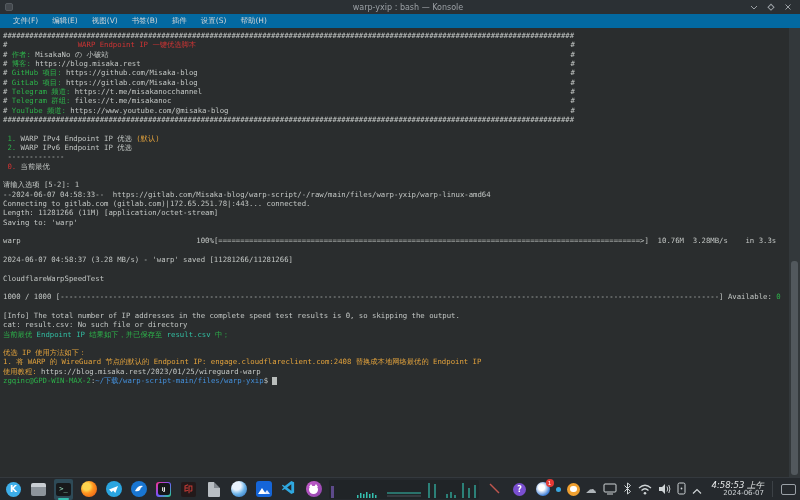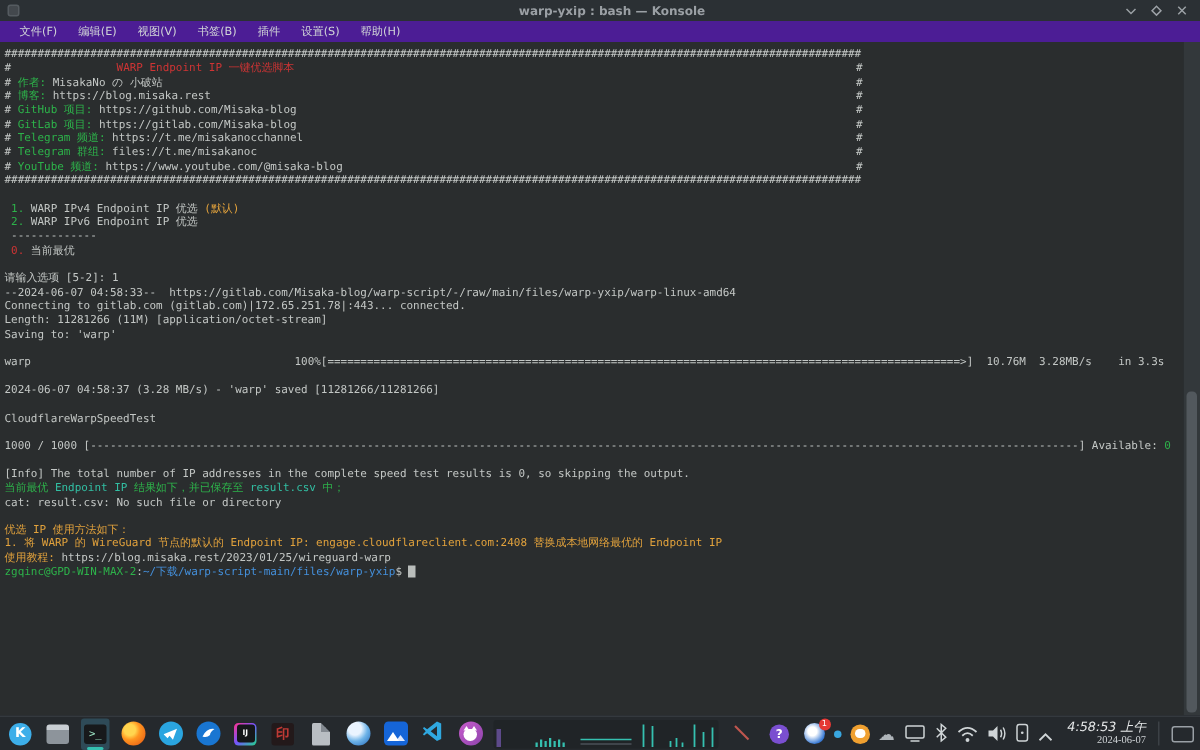--- a/index.html
+++ b/index.html
@@ -6,27 +6,27 @@
   html,body { width:800px; height:500px; overflow:hidden; background:#1a1d1f; }
   body { font-family:"DejaVu Sans", "Liberation Sans", sans-serif; }
   .screen { position:relative; width:800px; height:500px; }
 
   
   .titlebar { position:absolute; top:0; left:0; width:800px; height:14px;
     background:#2b3034; display:flex; align-items:center; }
   .win-icon { width:8px; height:8px; margin-left:5px; border-radius:2px;
     background:#43484d; border:1px solid #555b60; }
   .title { position:absolute; left:16px; right:0; text-align:center; font-size:8px;
-    color:#9ba0a5; pointer-events:none;font-weight:bold; }
+    color:#9ba0a5; pointer-events:none; }
   .win-btns { margin-left:auto; display:flex; align-items:center; gap:9px; padding-right:8px; z-index:2; }
   .win-btns svg { display:block; }
 
   
   .menubar { position:absolute; top:14px; left:0; width:800px; height:14px;
-    background:#4c1d95; display:flex; align-items:center; padding-left:6px; }
+    background:#0369a1; display:flex; align-items:center; padding-left:6px; }
   .menu-item { font-size:7.5px; color:#d0d4d7; padding:0 7px; line-height:14px; }
 
   
   .terminal { position:absolute; top:28px; left:0; width:789px; height:449px;
     background:#2a2d2e; padding:3px 0 0 3px; overflow:hidden;
     font-family:"DejaVu Sans Mono", "Liberation Mono", monospace;
     font-size:7.3px; }
   .t-line { height:9.33px; line-height:9.33px; white-space:pre; }
   .t-line span { white-space:pre; }
   .banner { width:572px; display:flex; }
@@ -92,21 +92,21 @@
   .tray { display:flex; align-items:center; gap:6px; margin-left:auto; flex:0 0 auto; }
   .tray-msg { width:14px; height:14px; background:radial-gradient(circle at 40% 40%, #fff 0 25%, #3a7bd5 70%, #1b4f9c 100%); position:relative; }
   .tray-msg .badge { position:absolute; top:-3px; right:-4px; width:8px; height:8px;
     background:#e53935; color:#fff; border-radius:50%; font-size:5.5px; line-height:8px; text-align:center; }
   .blue-dot { width:5px; height:5px; background:#39a7e0; border-radius:50%; }
   .tray-cat { width:13px; height:13px; background:#f0a030; position:relative; overflow:hidden; }
   .tray-cat .f { width:7px; height:6px; background:#fff; border-radius:3px; }
   .cloud-g { color:#aeb4b9; font-size:11px; line-height:13px; }
   .clock { text-align:right; color:#e6e8e9; line-height:1.05; flex:0 0 auto; margin-left:4px; }
   .clock .time { font-size:8.5px;font-style:italic; }
-  .clock .date { font-size:7px; color:#cfd3d6;font-family:Liberation Serif, serif; }
+  .clock .date { font-size:7px; color:#cfd3d6; }
   .vsep { width:1px; height:16px; background:#3c4146; flex:0 0 auto; margin:0 2px; }
   .show-desktop { width:15px; height:11px; border:1px solid #9aa0a6; border-radius:2px; flex:0 0 auto; }
 </style>
 </head>
 <body>
 
 <div class="screen">
 
   <div class="titlebar">
     <span class="win-icon"></span>
@@ -166,22 +166,22 @@
         <div class="t-line"></div>
         <div class="t-line"><span class="c-fg">warp</span><span class="c-fg">                                        </span><span class="c-fg">100%[</span><span class="c-fg">================================================================================================</span><span class="c-fg">&gt;]  10.76M  3.28MB/s    in 3.3s</span></div>
         <div class="t-line"></div>
         <div class="t-line"><span class="c-fg">2024-06-07 04:58:37 (3.28 MB/s) - 'warp' saved [11281266/11281266]</span></div>
         <div class="t-line"></div>
         <div class="t-line"><span class="c-fg">CloudflareWarpSpeedTest</span></div>
         <div class="t-line"></div>
         <div class="t-line"><span class="c-fg">1000 / 1000 [</span><span class="c-fg">------------------------------------------------------------------------------------------------------------------------------------------------------</span><span class="c-fg">] Available: </span><span class="c-grn">0</span></div>
         <div class="t-line"></div>
         <div class="t-line"><span class="c-fg">[Info] The total number of IP addresses in the complete speed test results is 0, so skipping the output.</span></div>
+        <div class="t-line"><span class="c-fg">cat: result.csv: No such file or directory</span></div>
         <div class="t-line"><span class="c-grn">当前最优 </span><span class="c-cyn">Endpoint IP</span><span class="c-grn"> 结果如下，并已保存至 </span><span class="c-cyn">result.csv</span><span class="c-grn"> 中；</span></div>
-        <div class="t-line"><span class="c-fg">cat: result.csv: No such file or directory</span></div>
         <div class="t-line"></div>
         <div class="t-line"><span class="c-yel">优选 IP 使用方法如下：</span></div>
         <div class="t-line"><span class="c-yel">1. 将 WARP 的 WireGuard 节点的默认的 Endpoint IP: engage.cloudflareclient.com:2408 替换成本地网络最优的 Endpoint IP</span></div>
         <div class="t-line"><span class="c-yel">使用教程: </span><span class="c-fg">https://blog.misaka.rest/2023/01/25/wireguard-warp</span></div>
         <div class="t-line"><span class="c-grn">zgqinc@GPD-WIN-MAX-2</span><span class="c-fg">:</span><span class="c-blu">~/下载/warp-script-main/files/warp-yxip</span><span class="c-fg">$ </span><span class="cursor"></span></div>
       </div>
   </div>
   <div class="scrollbar">
     <div class="scroll-thumb"></div>
   </div>

